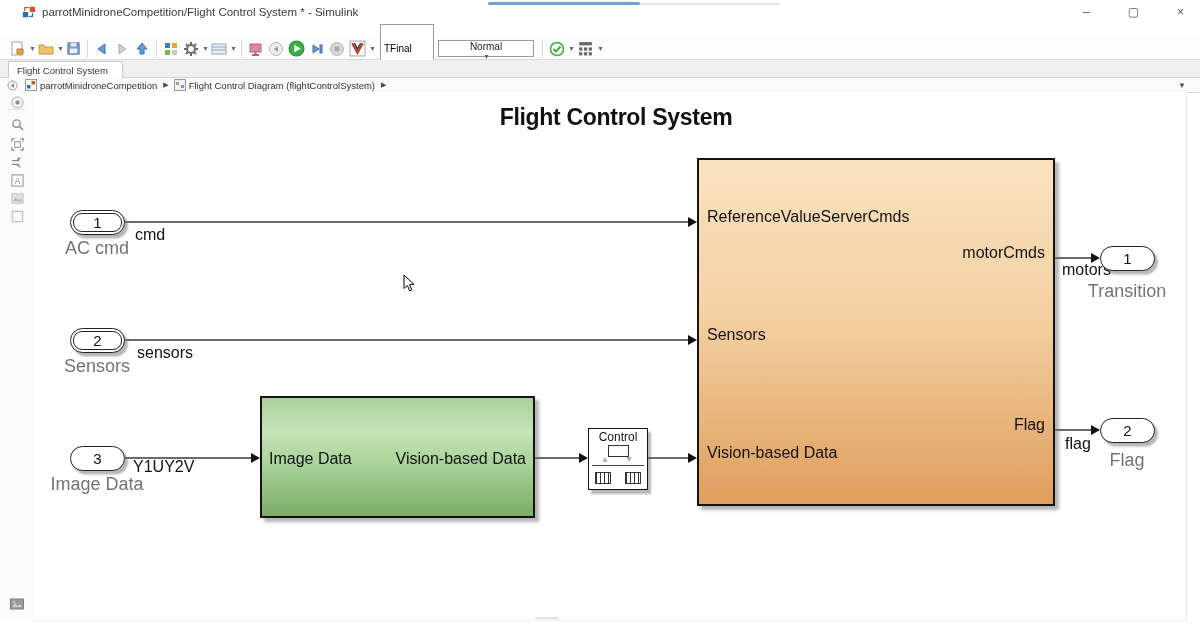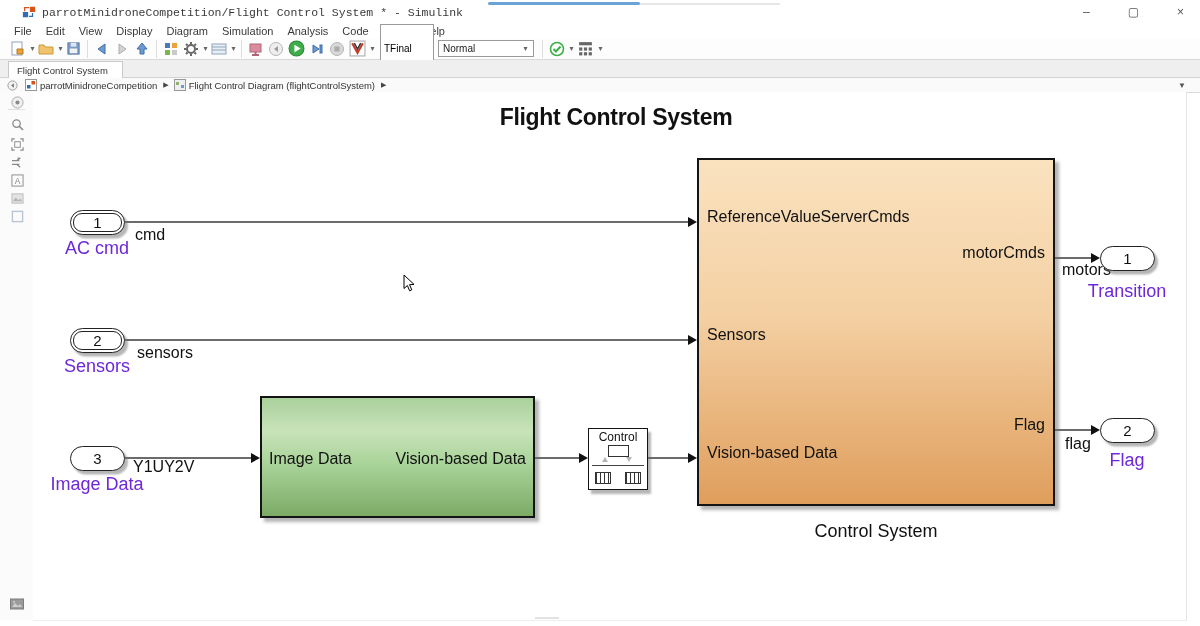--- a/index.html
+++ b/index.html
@@ -2,37 +2,37 @@
 <html><head>
 <meta charset="utf-8">
 <style>
   html,body{margin:0;padding:0;background:#fff;}
   .page{position:relative;width:1200px;height:626px;background:#fff;overflow:hidden;
         font-family:"Liberation Sans",sans-serif;color:#333;}
 
   
   .titlebar{position:absolute;left:0;top:0;width:1200px;height:24px;display:flex;align-items:center;background:#fff;}
   .titlebar .appicon{margin-left:22px;width:14px;height:14px;}
-  .titlebar .title{margin-left:6px;font-size:11.5px;color:#3a3a3a;font-family:Liberation Mono, monospace;}
+  .titlebar .title{margin-left:6px;font-size:11.5px;color:#3a3a3a;}
   .winctrls{position:absolute;right:16px;top:0;height:24px;display:flex;align-items:center;gap:38px;font-size:12px;color:#555;}
   .winctrls span{cursor:default;}
   .progress-blue{position:absolute;left:488px;top:2px;width:152px;height:3px;background:#6aa3d8;border-radius:2px;}
   .progress-gray{position:absolute;left:640px;top:3px;width:140px;height:2px;background:#e6e6e6;}
 
   
   .menubar{position:absolute;left:8px;top:24px;height:14px;display:flex;align-items:center;gap:2px;font-size:11px;color:#3a3a3a;}
   .menubar span{padding:0 6px;}
 
   
   .toolbar{position:absolute;left:0;top:38px;width:1200px;height:22px;display:flex;align-items:center;padding-left:8px;box-sizing:border-box;border-bottom:1px solid #d9d9d9;background:#fdfdfd;}
   .tbtn{height:20px;display:flex;align-items:center;justify-content:center;padding:0 2px;}
   .caret{font-size:8px;color:#666;margin-left:1px;width:7px;text-align:center;}
   .tsep{width:1px;height:18px;background:#ddd;margin:0 4px;}
   .tfinal{width:46px;height:15px;border:1px solid #9a9a9a;font-size:10px;padding:16px 3px;font-family:"Liberation Sans",sans-serif;margin:0 4px;}
-  .combo{width:96px;height:17px;border:1px solid #9a9a9a;background:#fff;font-size:10px;display:flex;align-items:center;justify-content:space-between;padding:0 4px;box-sizing:border-box;margin-right:4px;}
+  .combo{width:96px;height:17px;border:1px solid #9a9a9a;background:#fff;font-size:10px;display:flex;align-items:center;justify-content:space-between;padding:0 4px;box-sizing:border-box;margin-right:4px;flex-direction:column;}
   .combo .cv{color:#222;}
 
   
   .tabbar{position:absolute;left:0;top:60px;width:1200px;height:17px;background:#efefef;border-bottom:1px solid #d3d3d3;}
   .tab{position:absolute;left:8px;top:1px;height:16px;background:#fff;border:1px solid #c9c9c9;border-bottom:none;display:flex;align-items:center;padding:0 14px 0 8px;font-size:9.5px;color:#333;}
 
   
   .crumbbar{position:absolute;left:0;top:78px;width:1200px;height:14px;background:#fafafa;border-bottom:1px solid #d9d9d9;display:flex;align-items:center;font-size:9.5px;color:#333;}
   .crumbbar .seg{margin:0 3px;}
   .crumb-arrow{font-size:7px;color:#444;margin:0 3px;}
@@ -45,21 +45,21 @@
 
   
   .canvas{position:absolute;left:33px;top:92px;width:1153px;height:528px;background:#fff;border-right:1px solid #e6e6e6;border-bottom:1px solid #eee;}
   .dtitle{position:absolute;left:433px;top:12px;width:300px;text-align:center;font-size:23px;font-weight:bold;color:#111;letter-spacing:-0.3px;}
 
   .oport{position:absolute;width:55px;height:25px;border:1.6px solid #222;border-radius:13px;background:#fff;
          display:flex;align-items:center;justify-content:center;font-size:15px;color:#111;
          box-shadow:3px 3.5px 2px rgba(110,110,110,.5);box-sizing:border-box;}
   .oport.dbl::after{content:"";position:absolute;inset:1.6px;border:1.3px solid #222;border-radius:9px;}
 
-  .plabel{position:absolute;text-align:center;font-size:18px;color:#6d28d9;}
+  .plabel{position:absolute;text-align:center;font-size:18px;color:#737373;}
   .slabel{position:absolute;font-size:16px;color:#111;}
   .wire{position:absolute;height:1.6px;background:#6b6b6b;}
   .arr{position:absolute;width:0;height:0;border-top:5px solid transparent;border-bottom:5px solid transparent;border-left:9px solid #111;}
 
   .blk{position:absolute;border:2px solid #141414;box-shadow:4px 4px 3px rgba(110,110,110,.5);box-sizing:border-box;}
   .blk-green{background:linear-gradient(180deg,#aad19b 0%,#c8e3b9 28%,#aad49a 55%,#7cab66 100%);}
   .blk-orange{background:linear-gradient(180deg,#fae2bf 0%,#f4d0a3 45%,#df9e5c 100%);}
   .blk .inlab{position:absolute;font-size:16px;color:#111;white-space:nowrap;}
   .bname{position:absolute;text-align:center;font-size:18px;color:#111;}
 
@@ -91,32 +91,20 @@
     <span class="title">parrotMinidroneCompetition/Flight Control System * - Simulink</span>
     <div class="winctrls">
       <span>–</span>
       <span>▢</span>
       <span>×</span>
     </div>
   </div>
   <div class="progress-blue"></div>
   <div class="progress-gray"></div>
 
-  <div class="menubar">
-    <span>File</span>
-    <span>Edit</span>
-    <span>View</span>
-    <span>Display</span>
-    <span>Diagram</span>
-    <span>Simulation</span>
-    <span>Analysis</span>
-    <span>Code</span>
-    <span>Tools</span>
-    <span>Help</span>
-  </div>
 
   <div class="toolbar">
     <span class="tbtn">
       <svg width="16" height="16" viewBox="0 0 16 16">
           <rect x="2" y="1" width="10" height="13" fill="#fff" stroke="#8fa6bd"></rect>
           <path d="M7 8 L13 8 L13 13 L7 13 Z" fill="#e8a33d" stroke="#b97c22"></path>
         </svg>
     </span>
       <span class="caret">▾</span>
     <span class="tbtn">
@@ -378,21 +366,20 @@
     <div class="wire" style="left:615px;top:365px;width:40px"></div>
     <div class="arr" style="left:655px;top:361px"></div>
 
     <div class="blk blk-orange" style="left:664px;top:66px;width:358px;height:348px">
       <span class="inlab" style="left:8px;top:48px">ReferenceValueServerCmds</span>
       <span class="inlab" style="left:8px;top:166px">Sensors</span>
       <span class="inlab" style="left:8px;top:284px">Vision-based Data</span>
       <span class="inlab" style="right:8px;top:84px">motorCmds</span>
       <span class="inlab" style="right:8px;top:256px">Flag</span>
     </div>
-    <div class="bname" style="left:693px;top:429px;width:300px">Control System</div>
 
     <div class="wire" style="left:1022px;top:165px;width:36px"></div>
     <div class="arr" style="left:1058px;top:161px"></div>
     <div class="slabel" style="left:1029px;top:169px">motors</div>
     <div class="oport" style="left:1067px;top:154px">
       <span>1</span>
     </div>
     <div class="plabel" style="left:1034px;top:189px;width:120px">Transition</div>
 
     <div class="wire" style="left:1022px;top:337px;width:36px"></div>

